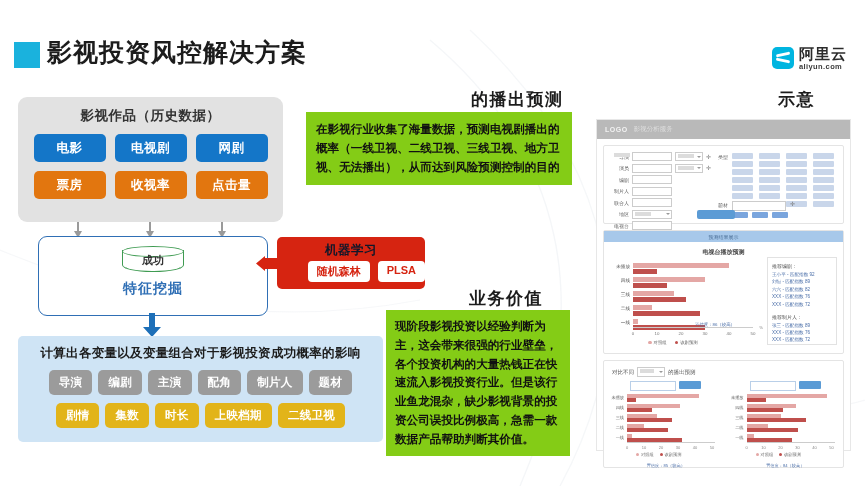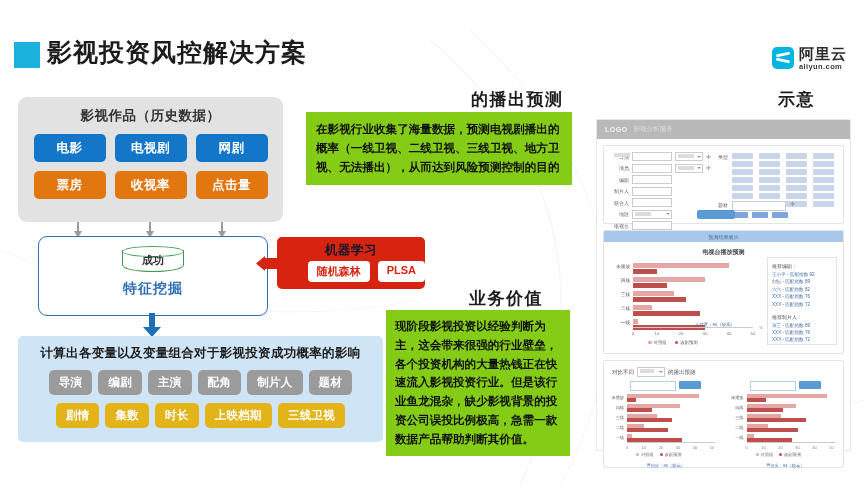--- a/index.html
+++ b/index.html
@@ -223,21 +223,21 @@
       <div class="tag gray">主演</div>
       <div class="tag gray">配角</div>
       <div class="tag gray">制片人</div>
       <div class="tag gray">题材</div>
     </div>
     <div class="tagrow">
       <div class="tag gold">剧情</div>
       <div class="tag gold">集数</div>
       <div class="tag gold">时长</div>
       <div class="tag gold">上映档期</div>
-      <div class="tag gold">三线卫视</div>
+      <div class="tag gold">二线卫视</div>
     </div>
   </div>
 
   <div class="sec-head" id="summary-head">的播出预测</div>
   <div class="txtbox" id="summary-box">
     <p>在影视行业收集了海量数据，预测电视剧播出的概率（一线卫视、二线卫视、三线卫视、地方卫视、无法播出），从而达到风险预测控制的目的</p>
   </div>
 
   <div class="sec-head" id="value-head">业务价值</div>
   <div class="txtbox" id="value-box">

